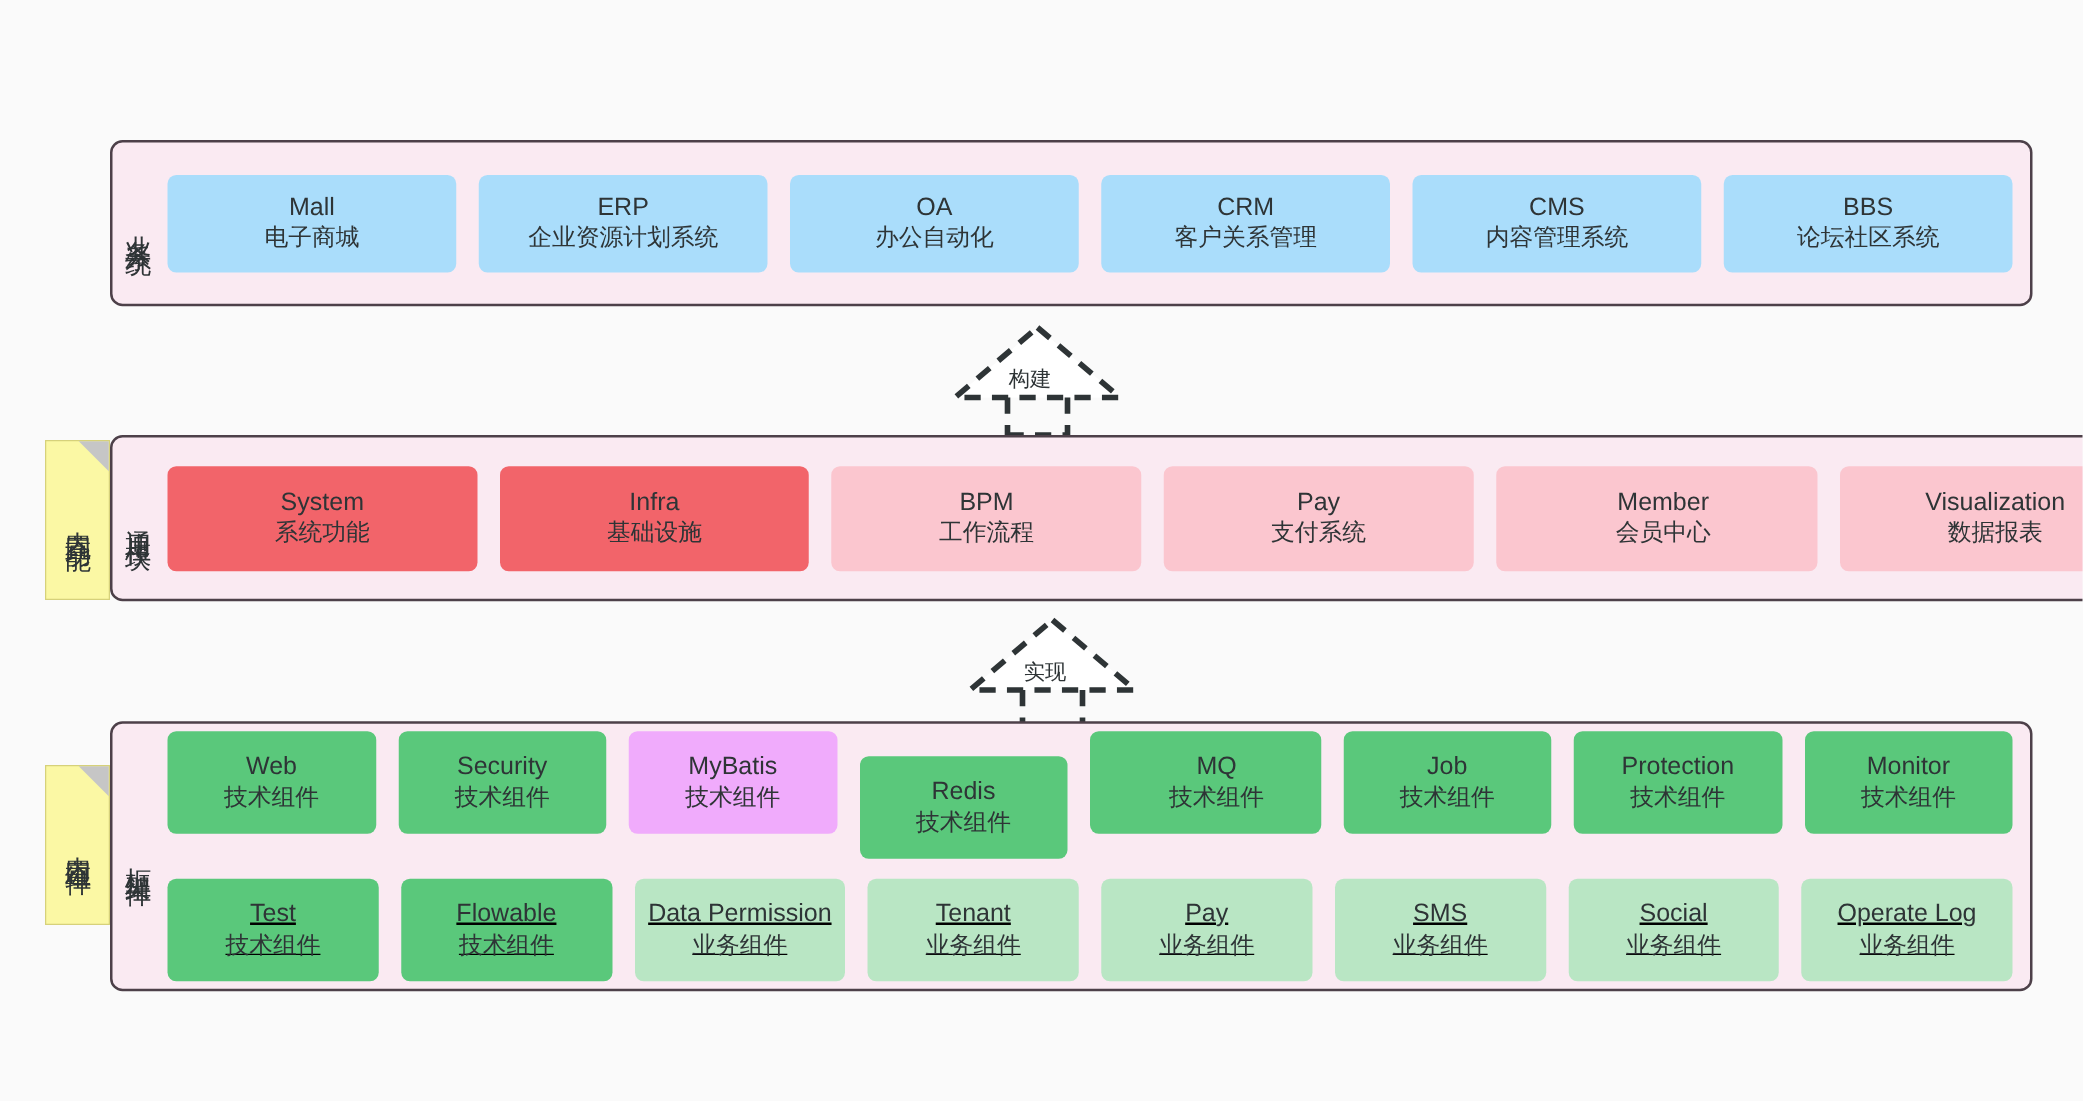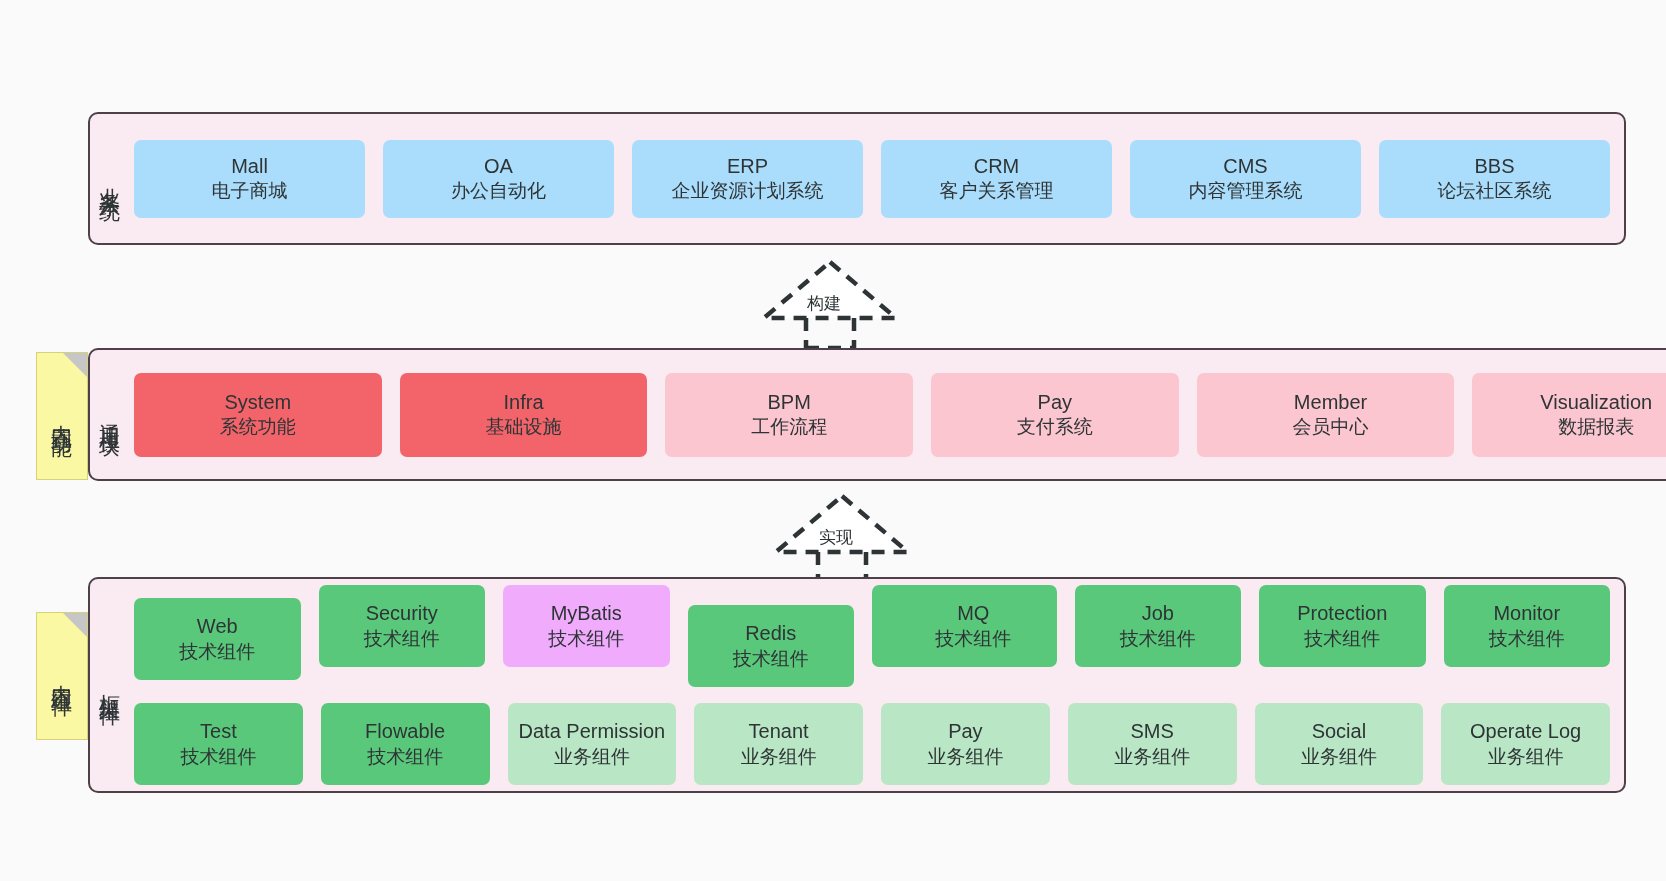--- a/index.html
+++ b/index.html
@@ -45,21 +45,21 @@
     flex-direction: column;
     justify-content: center;
     padding: 0 14px 0 4px;
   }
   .row {
     display: flex;
     gap: 18px;
     justify-content: space-between;
     border-radius: 11px;
   }
-  .row + .row { margin-top: 16px; }
+  .row + .row { margin-top: 16px; text-decoration: underline; }
 
   
   .card {
     flex: 1 1 0;
     box-sizing: border-box;
     border-radius: 7px;
     display: flex;
     flex-direction: column;
     align-items: center;
     justify-content: center;
@@ -123,26 +123,26 @@
 
   <div class="layer h-business" style="left:88px; top:112px; width:1538px; height:133px;">
     <div class="layer-title">业务系统</div>
     <div class="layer-body">
       <div class="row">
         <div class="card" style="background:#aaddfb;">
           <span class="en">Mall</span>
           <span class="cn">电子商城</span>
         </div>
         <div class="card" style="background:#aaddfb;">
+          <span class="en">ERP</span>
+          <span class="cn">企业资源计划系统</span>
+        </div>
+        <div class="card" style="background:#aaddfb;">
           <span class="en">OA</span>
           <span class="cn">办公自动化</span>
-        </div>
-        <div class="card" style="background:#aaddfb;">
-          <span class="en">ERP</span>
-          <span class="cn">企业资源计划系统</span>
         </div>
         <div class="card" style="background:#aaddfb;">
           <span class="en">CRM</span>
           <span class="cn">客户关系管理</span>
         </div>
         <div class="card" style="background:#aaddfb;">
           <span class="en">CMS</span>
           <span class="cn">内容管理系统</span>
         </div>
         <div class="card" style="background:#aaddfb;">
@@ -211,21 +211,21 @@
   <div class="note" style="left:36px; top:612px; width:52px; height:128px;">
     <span class="fold"></span>
     <span>内置组件</span>
   </div>
 
   <div class="layer h-frame" style="left:88px; top:577px; width:1538px; height:216px;">
     <div class="layer-title">框架组件</div>
     <div class="layer-body">
 
       <div class="row">
-        <div class="card" style="background:#5ac87b;margin-top:13px;">
+        <div class="card" style="background:#5ac87b;">
           <span class="en">Web</span>
           <span class="cn">技术组件</span>
         </div>
         <div class="card" style="background:#5ac87b;">
           <span class="en">Security</span>
           <span class="cn">技术组件</span>
         </div>
         <div class="card" style="background:#f0abfc;">
           <span class="en">MyBatis</span>
           <span class="cn">技术组件</span>

